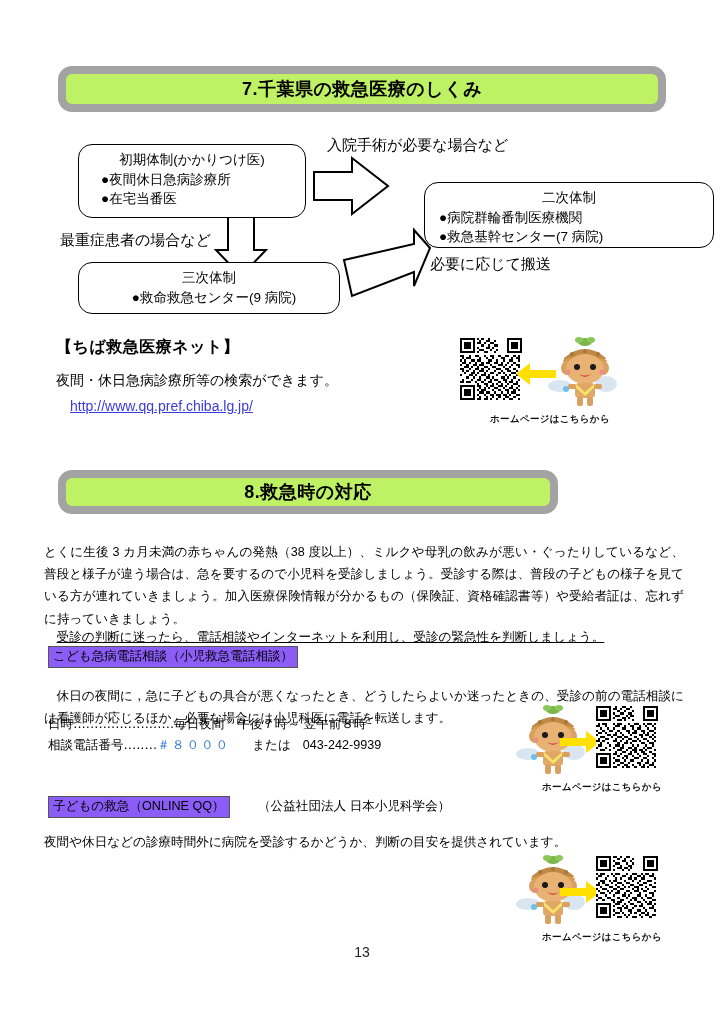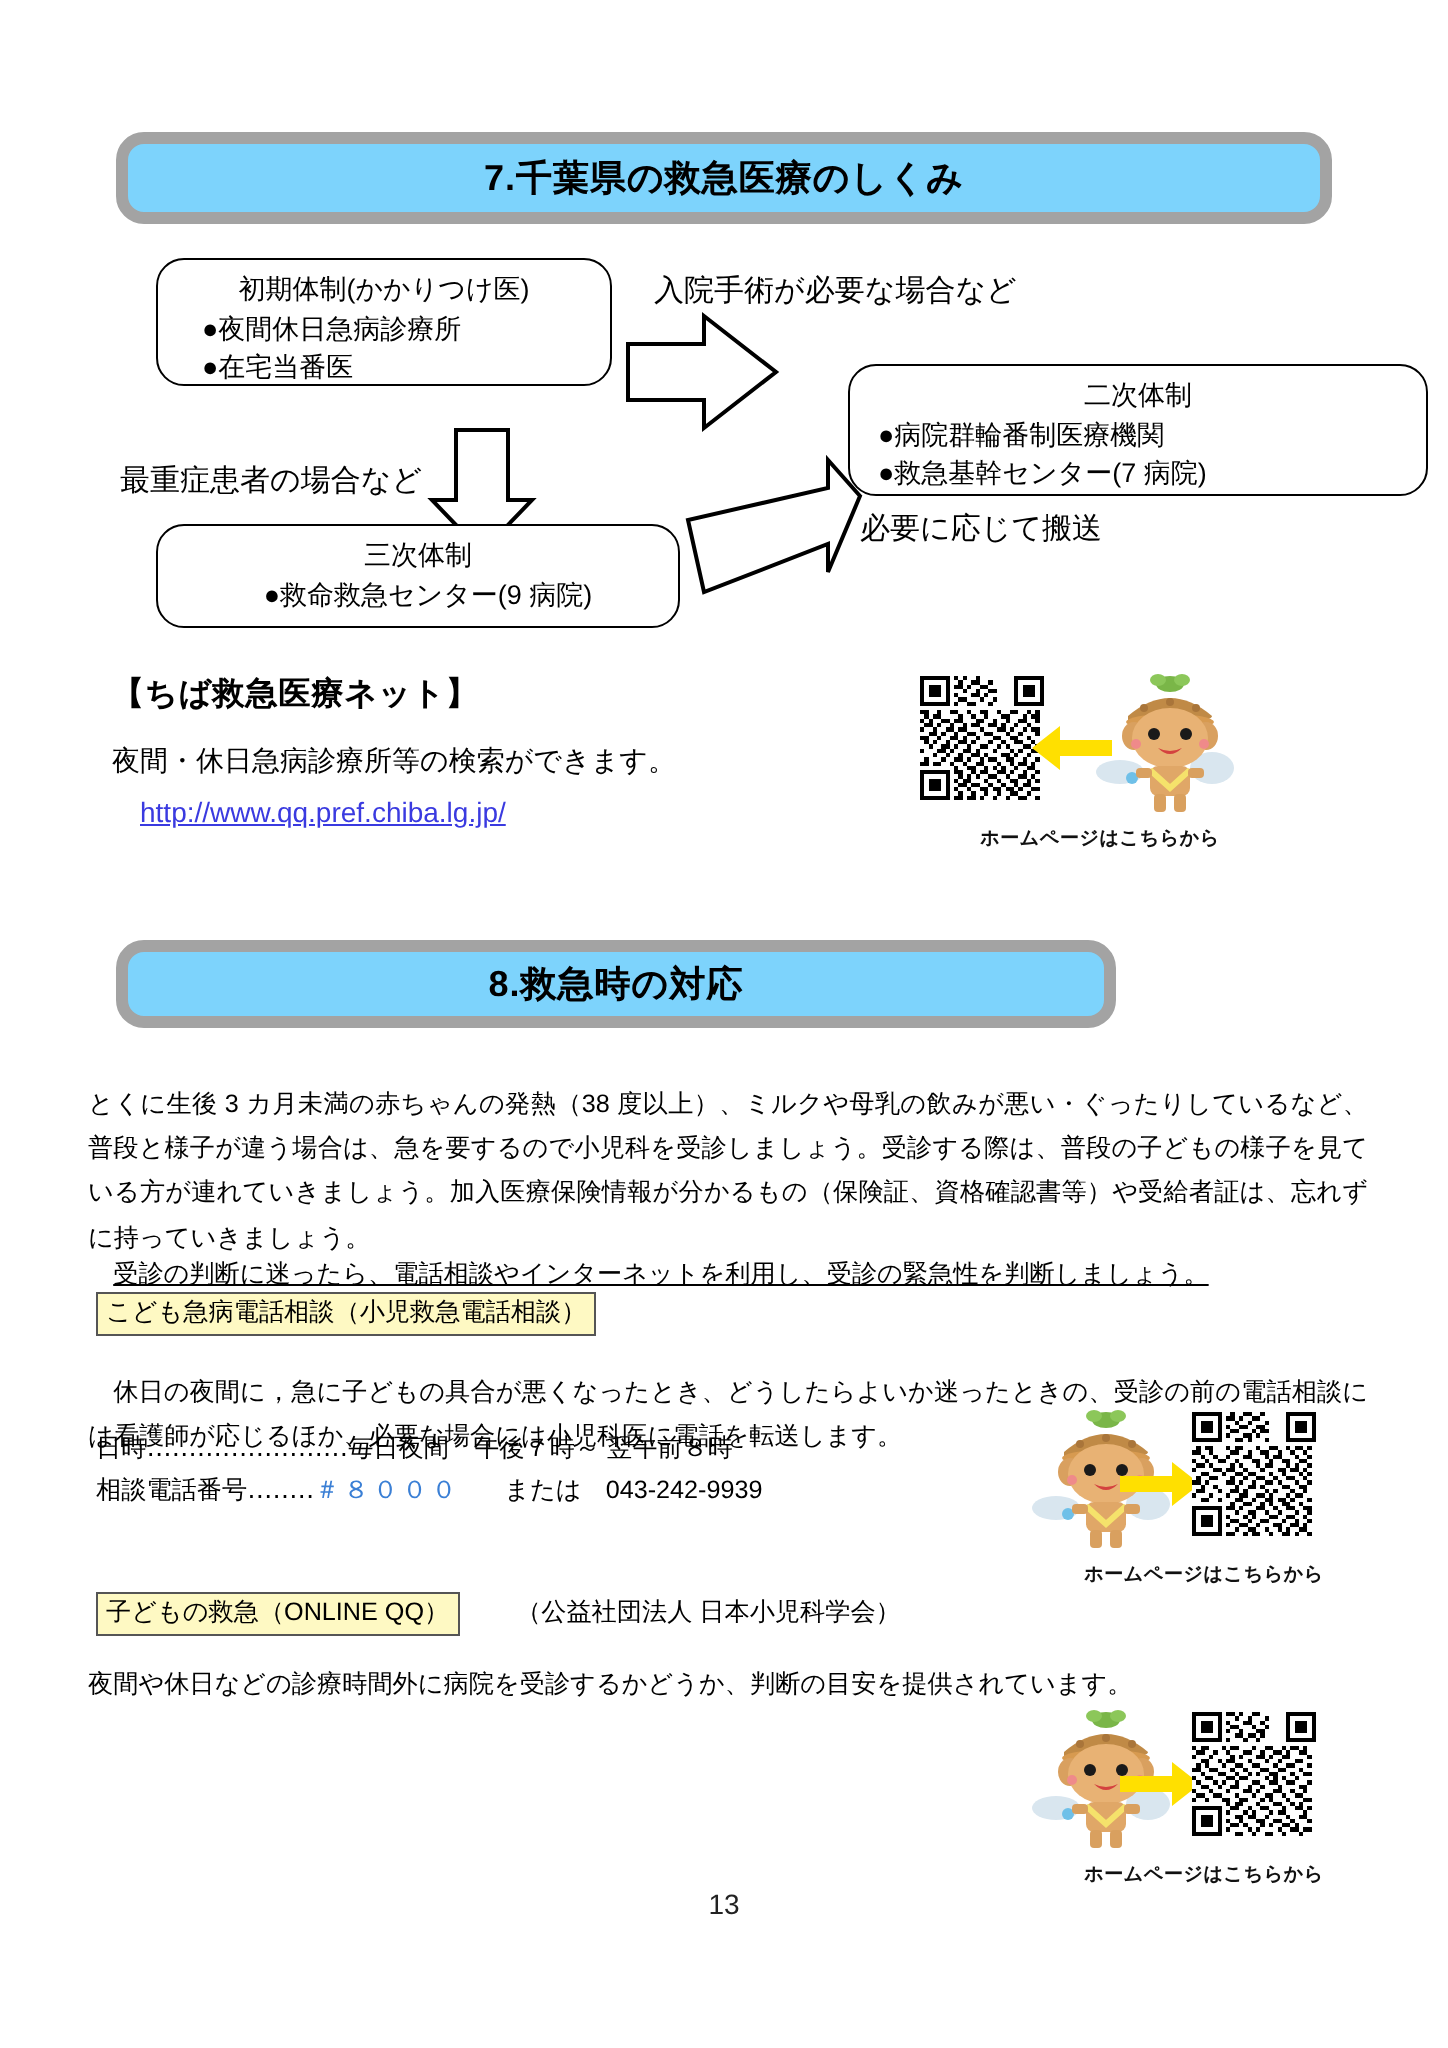--- a/index.html
+++ b/index.html
@@ -6,41 +6,41 @@
   body{
     width:724px;height:1024px;background:#ffffff;
     font-family:"Liberation Sans","DejaVu Sans",sans-serif;
     color:#000;position:relative;overflow:hidden;
   }
   .page{position:absolute;left:0;top:0;width:724px;height:1024px;}
 
   
   .banner{
     position:absolute;
-    background:#7dd3fc;
-    border:6px solid #a3a3a3;
+    background:#bef264;
+    border:8px solid #a3a3a3;
     border-radius:14px;
     box-sizing:border-box;
     display:flex;align-items:center;justify-content:center;
     font-size:18px;font-weight:bold;letter-spacing:.5px;
     color:#000;
   }
   #banner7{left:58px;top:66px;width:608px;height:46px;}
   #banner8{left:58px;top:470px;width:500px;height:44px;}
 
   
   .fbox{
     position:absolute;box-sizing:border-box;
     border:1.6px solid #000;border-radius:14px;background:#fff;
     font-size:13.5px;line-height:1.45;
     padding-top:5px;
   }
   .fbox .ttl{text-align:center;}
   .fbox .li{padding-left:22px;}
-  #box1{left:78px;top:129px;width:228px;height:64px;}
+  #box1{left:78px;top:144px;width:228px;height:74px;}
   #box2{left:424px;top:182px;width:290px;height:66px;}
   #box3{left:78px;top:262px;width:262px;height:52px;}
   #box3 .li{padding-left:10px;text-align:center;}
   #box2 .li{padding-left:14px;}
 
   .flabel{position:absolute;font-size:15px;white-space:nowrap;}
   #lab1{left:327px;top:136px;}
   #lab2{left:60px;top:231px;}
   #lab3{left:430px;top:255px;}
 
@@ -71,21 +71,21 @@
   
   .para{
     position:absolute;font-size:12.6px;line-height:1.78;
     text-align:justify;
   }
   #p1{left:44px;top:528px;width:640px;}
   #p2{left:44px;top:613px;width:640px;}
 
   .hbox{
     position:absolute;box-sizing:border-box;
-    border:1px solid #555;background:#fef9c3;
+    border:1px solid #555;background:#8b5cf6;
     font-size:12.6px;padding:1px 4px 2px 4px;white-space:nowrap;
   }
   #hbox1{left:48px;top:646px;}
   #hbox2{left:48px;top:796px;}
   .hsuffix{position:absolute;font-size:12.6px;white-space:nowrap;}
   #hsuf2{left:258px;top:798px;}
 
   #p3{left:44px;top:672px;width:640px;}
   .dl{position:absolute;font-size:12.6px;white-space:nowrap;text-align:right;}
   #dl1{left:48px;top:716px;}

